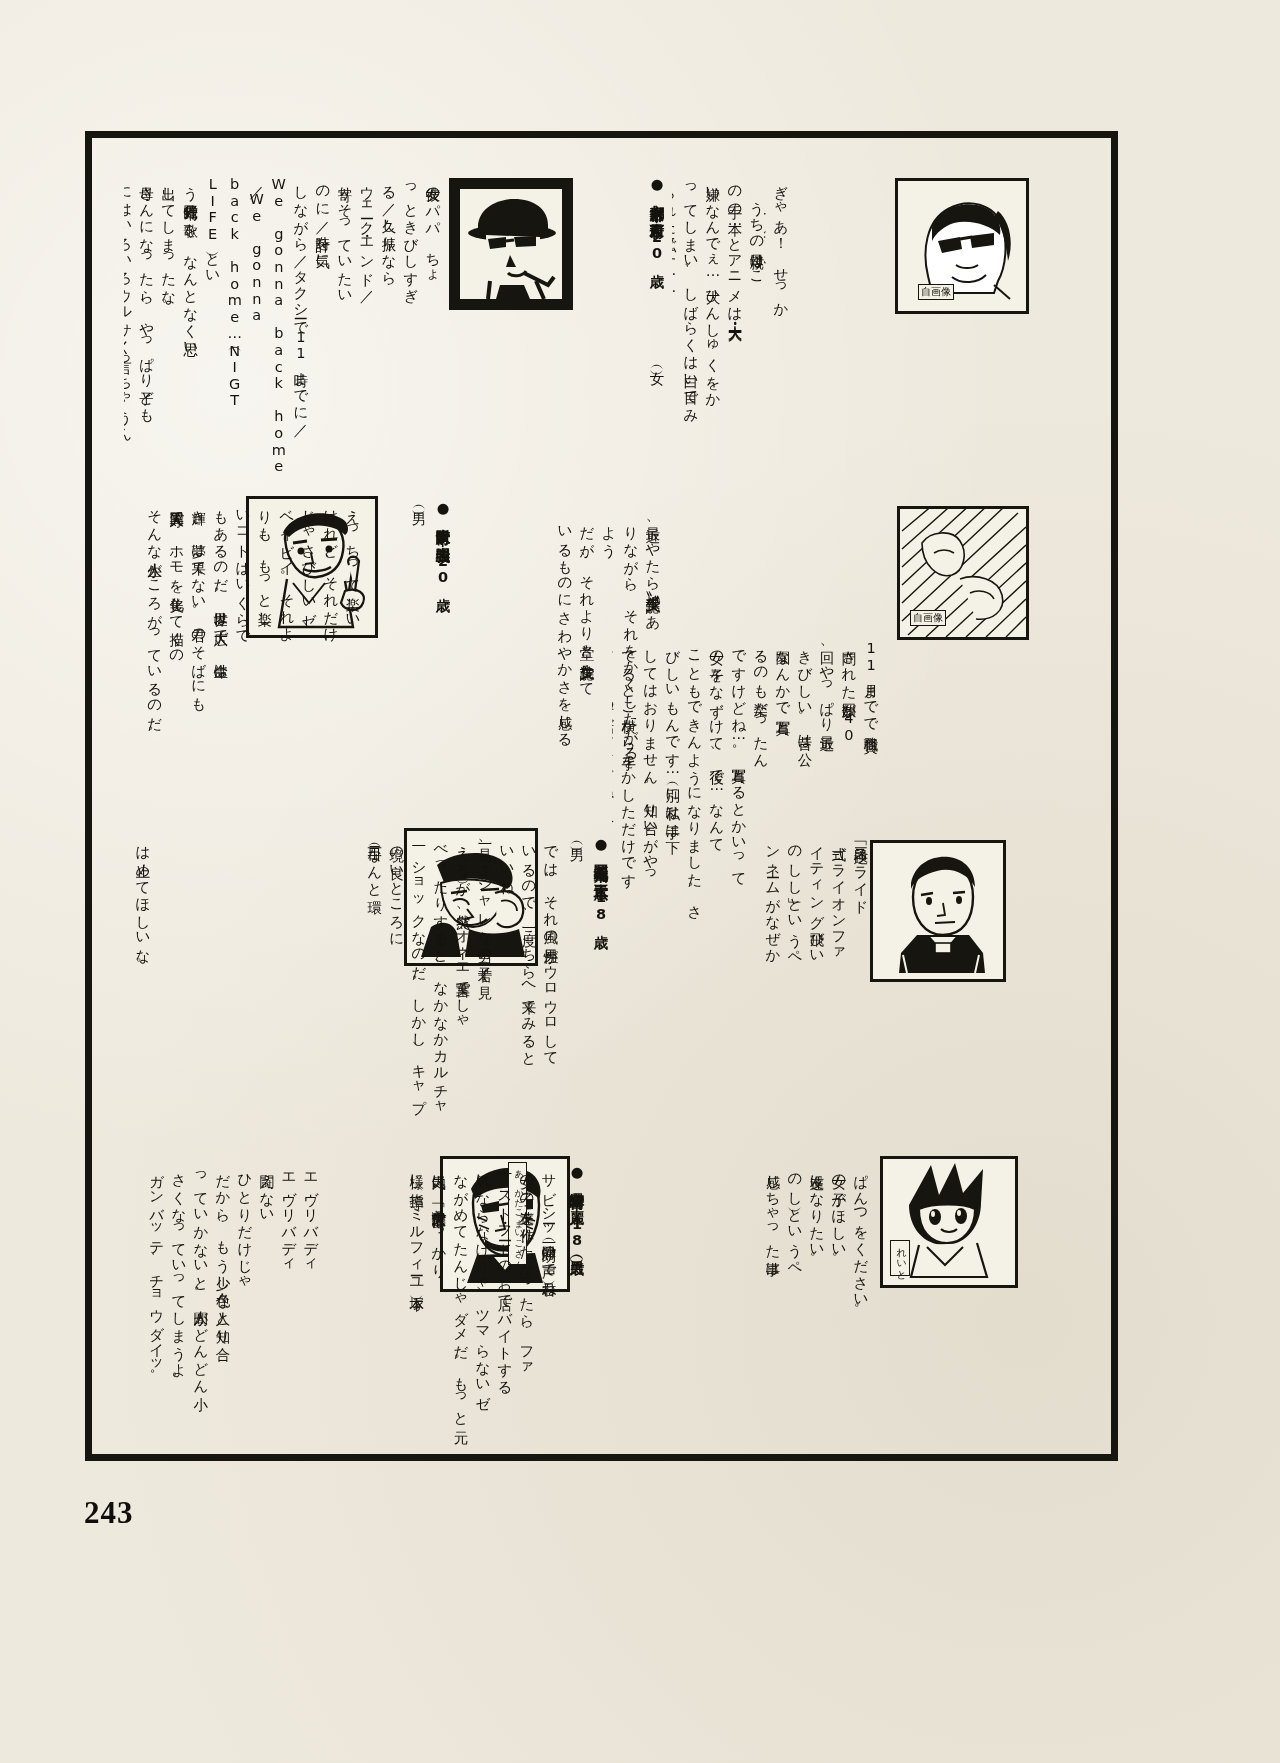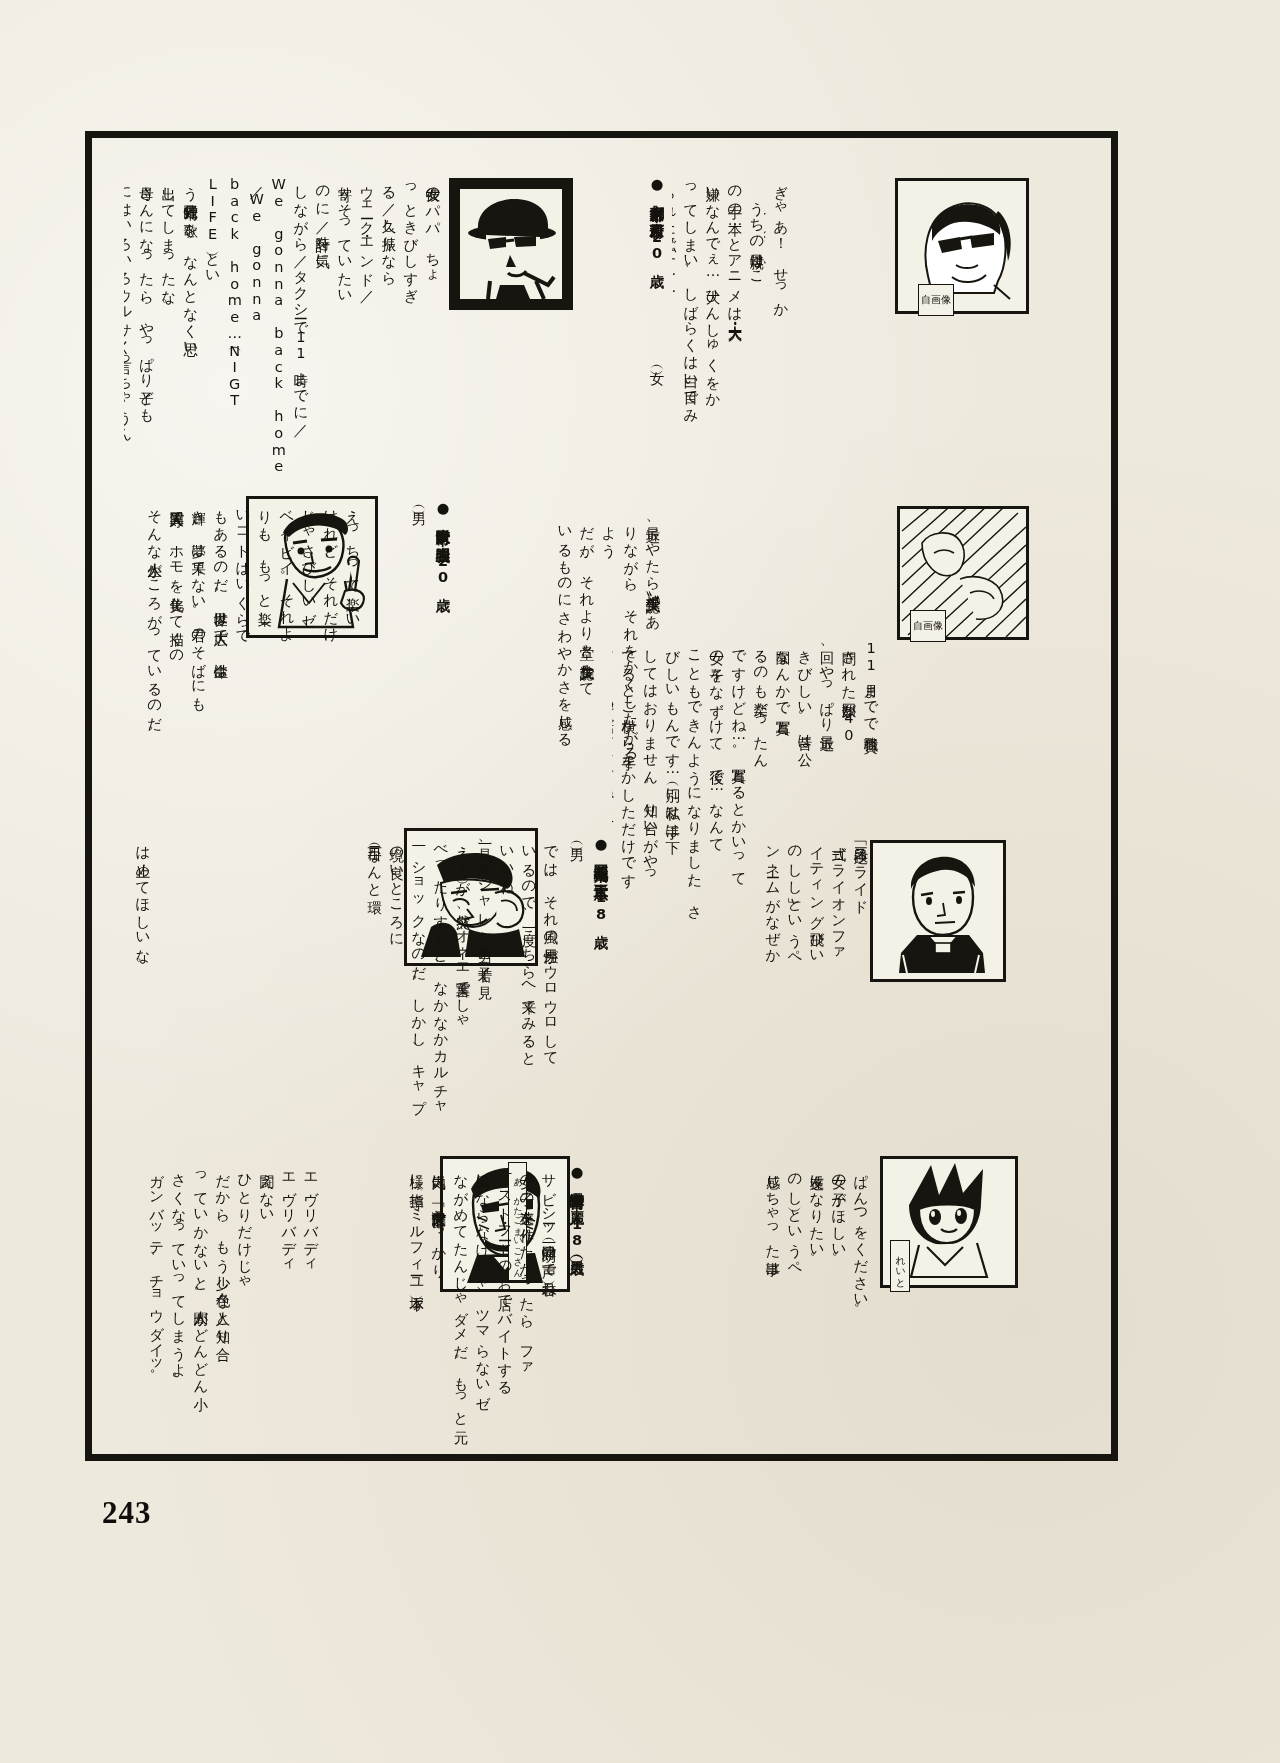--- a/index.html
+++ b/index.html
@@ -34,21 +34,20 @@
   }
   .page-number {
     position: absolute;
     left: 84px;
     top: 1495px;
     font-family: "Liberation Serif", serif;
     font-size: 31px;
     font-weight: bold;
     letter-spacing: 1px;
     color: #100e0a;
-    margin-left: 18px;
   }
   
   .vtext {
     position: absolute;
     writing-mode: vertical-rl;
     text-orientation: upright;
     font-family: "DejaVu Sans", sans-serif;
     font-size: 14.5px;
     line-height: 1.52;
     letter-spacing: 0.6px;
@@ -66,22 +65,22 @@
     background: #f4f1e6;
     overflow: hidden;
   }
   .illus svg { display: block; width: 100%; height: 100%; }
   .caption-tag {
     position: absolute;
     font-size: 10px;
     background: #f4f1e6;
     color: #17150f;
     border: 1px solid #17150f;
-    padding: 8px 2px;
-    font-family: Liberation Sans, sans-serif;
+    padding: 0 2px;
+    font-family: Liberation Mono, monospace;
   }
 </style>
 </head>
 <body>
 
 <div class="page">
 
   <div class="frame"></div>
 
   <div class="illus" style="left:895px; top:178px; width:128px; height:130px;">

